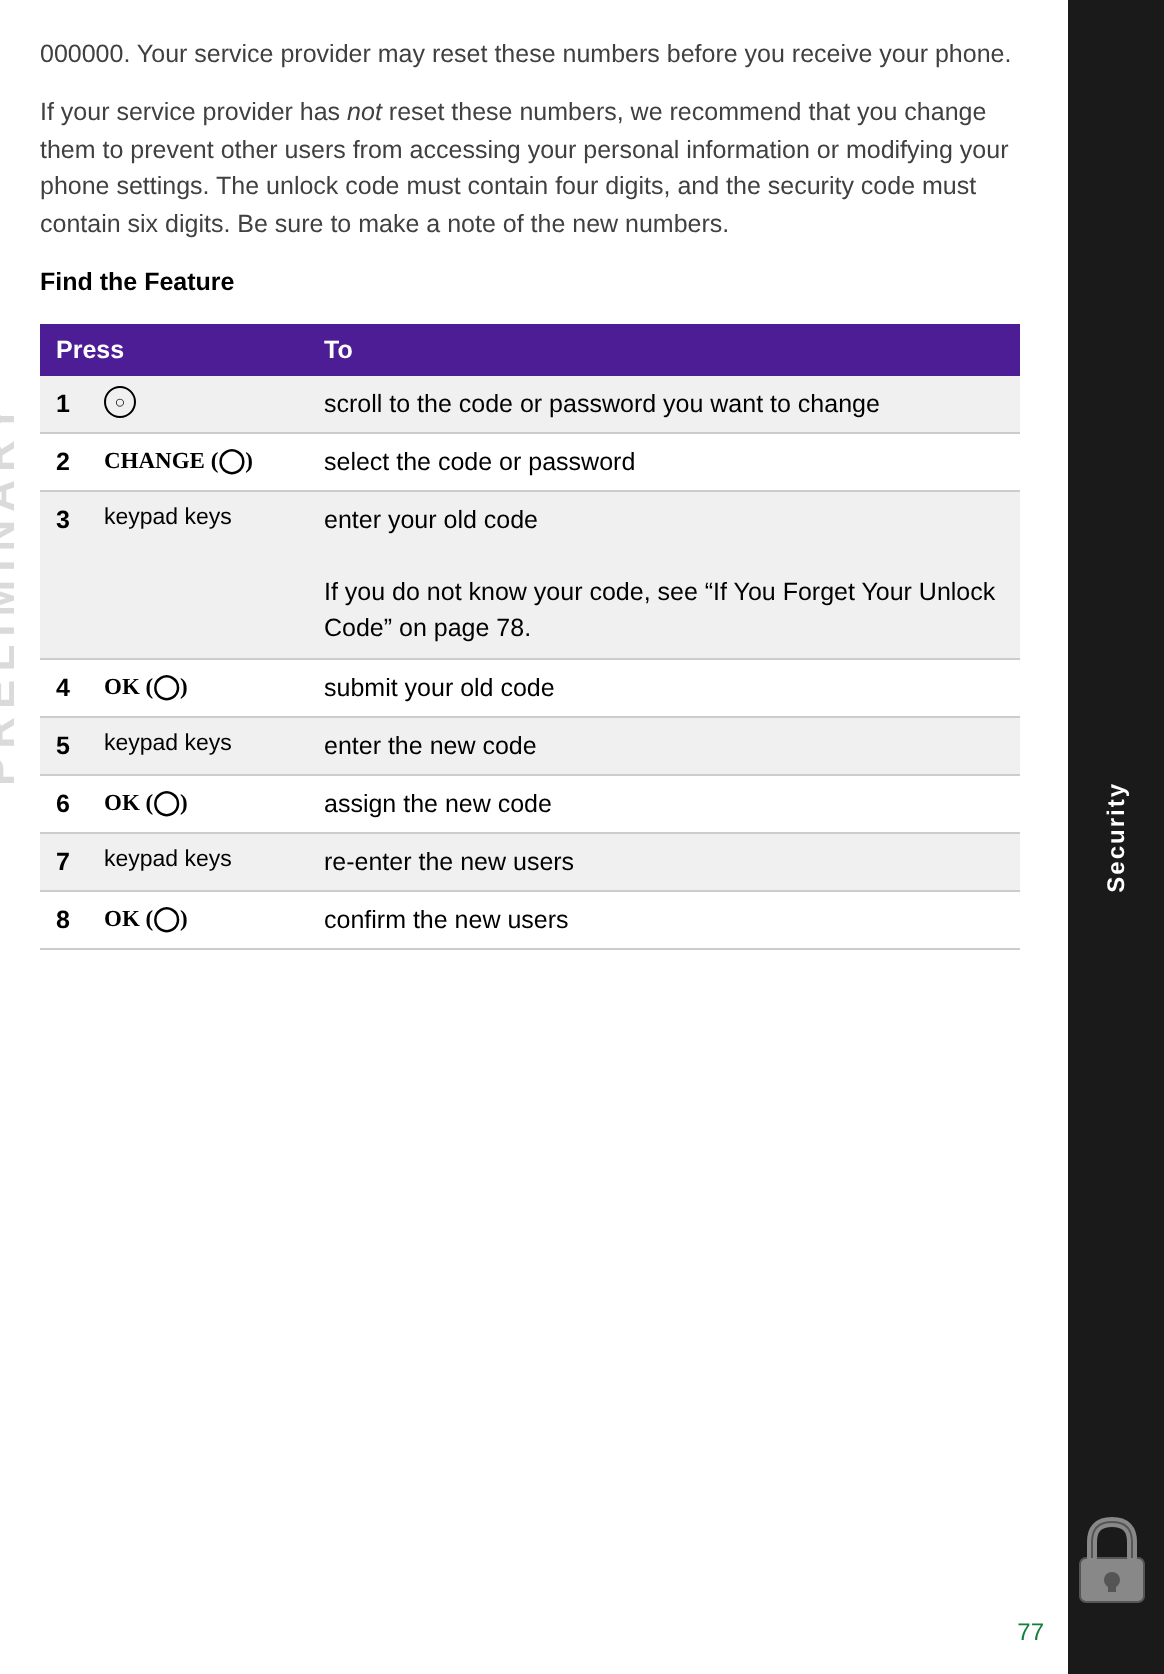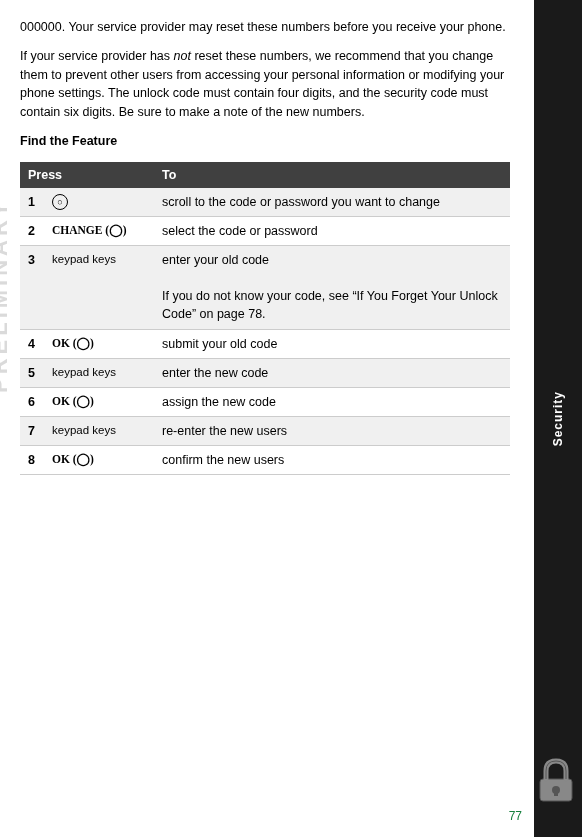--- a/index.html
+++ b/index.html
@@ -53,21 +53,21 @@
     }
 
     
     .content {
       margin-right: 52px;
     }
 
     .intro-text {
       font-size: 12.5px;
       line-height: 1.5;
-      color: #000000;
+      color: #404040;
       margin-bottom: 8px;
     }
 
     .intro-text p {
       margin-bottom: 10px;
     }
 
     
     .feature-section {
       display: flex;
@@ -97,21 +97,21 @@
     }
 
     
     .instruction-table {
       width: 100%;
       border-collapse: collapse;
       font-size: 12.5px;
     }
 
     .instruction-table thead tr {
-      background: #404040;
+      background: #4c1d95;
       color: #ffffff;
     }
 
     .instruction-table thead th {
       padding: 6px 8px;
       text-align: left;
       font-weight: bold;
     }
 
     .instruction-table tbody tr {

